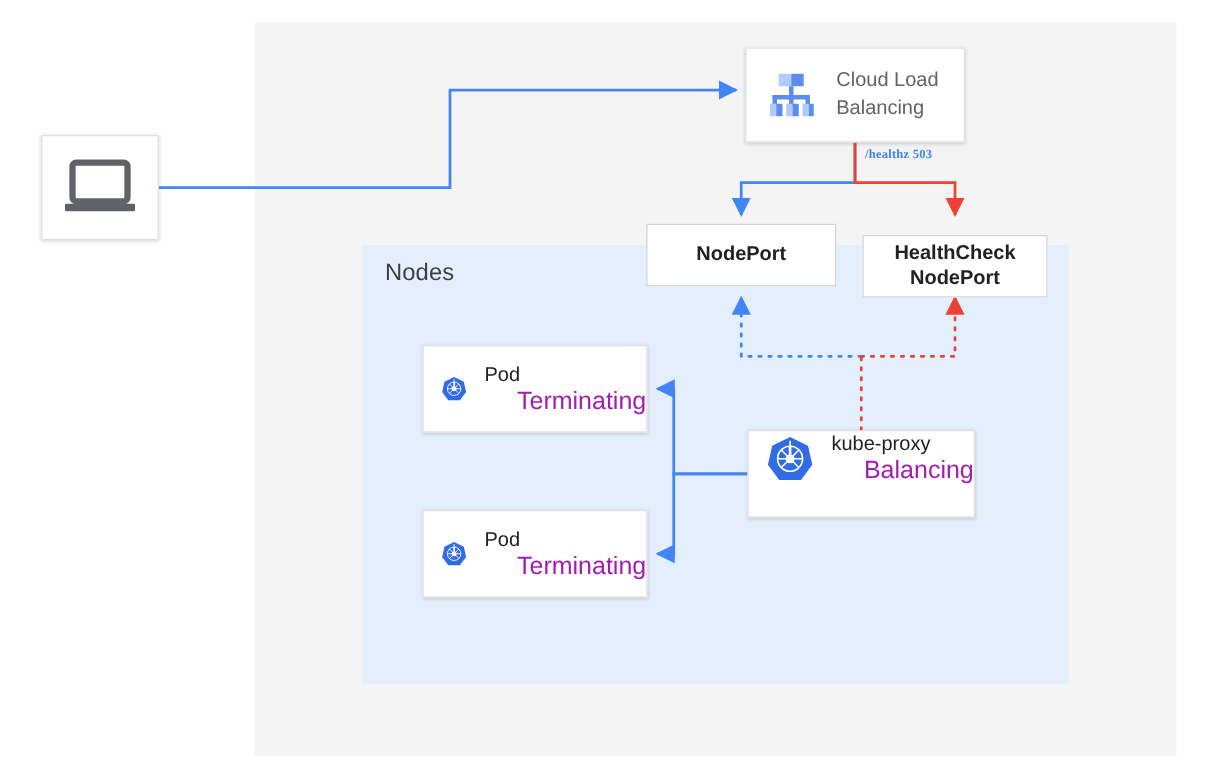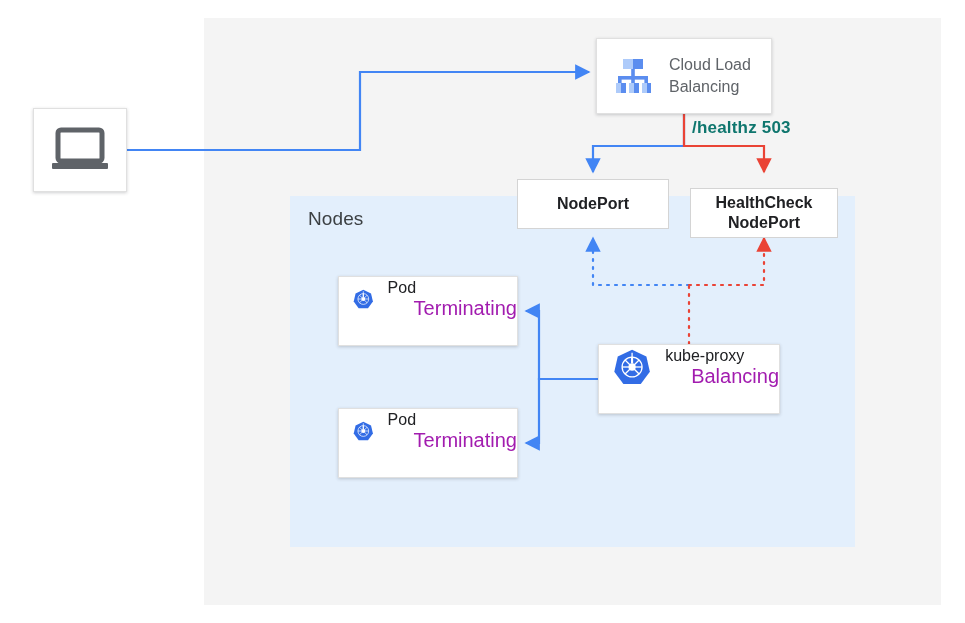--- a/index.html
+++ b/index.html
@@ -101,21 +101,21 @@
     font-size: 16px;
     font-weight: bold;
     color: #202124;
     line-height: 20px;
   }
   
   .pod-card {
     width: 180px;
     height: 70px;
     display: flex;
-    align-items: flex-start;
+    align-items: center;
     padding-left: 14px;
   }
   #pod-1 { left: 338px; top: 276px; }
   #pod-2 { left: 338px; top: 408px; }
   #kubeproxy-card {
     left: 598px;
     top: 344px;
     width: 182px;
     height: 70px;
     display: flex;
@@ -131,24 +131,25 @@
   .card-sub {
     font-size: 20px;
     color: #a21caf;
     line-height: 21px;
     margin-left: 26px;
   }
   .healthz-label {
     position: absolute;
     left: 692px;
     top: 118px;
-    font-size: 17px;
+    font-size: 10px;
     font-weight: bold;
-    color: #0f766e;
+    color: #3b82f6;
     letter-spacing: 0.2px;
+    font-family: Liberation Serif, serif;
   }
   svg.wires {
     position: absolute;
     left: 0;
     top: 0;
     width: 965px;
     height: 623px;
     pointer-events: none;
   }
   .icon-svg { display: block; }

